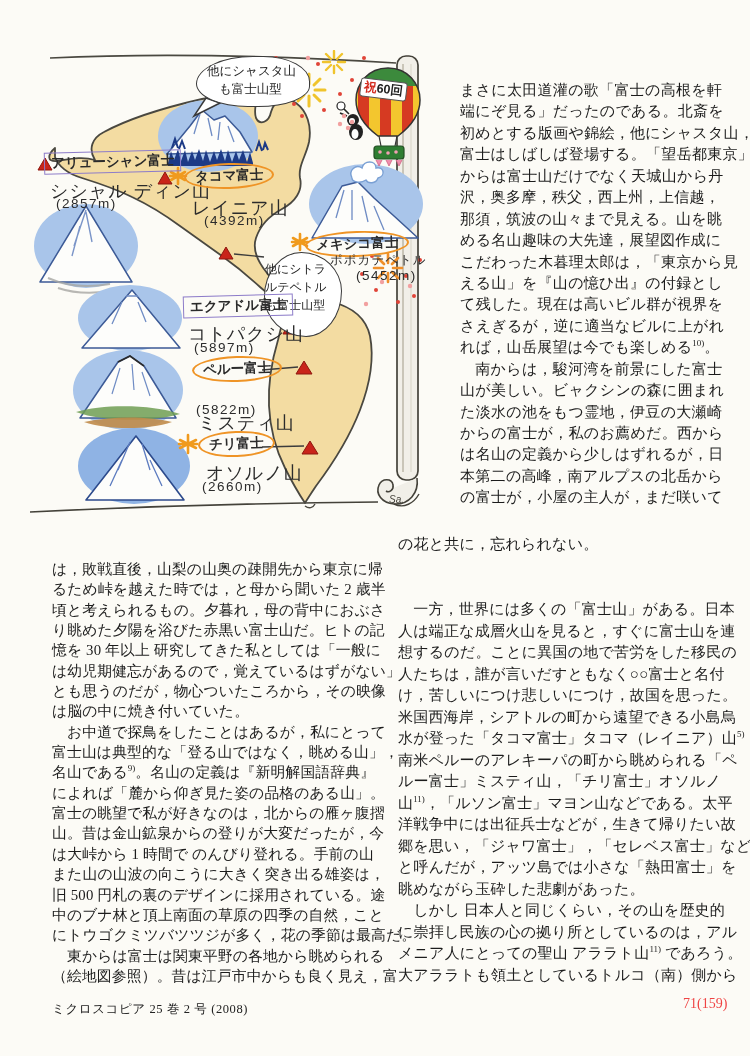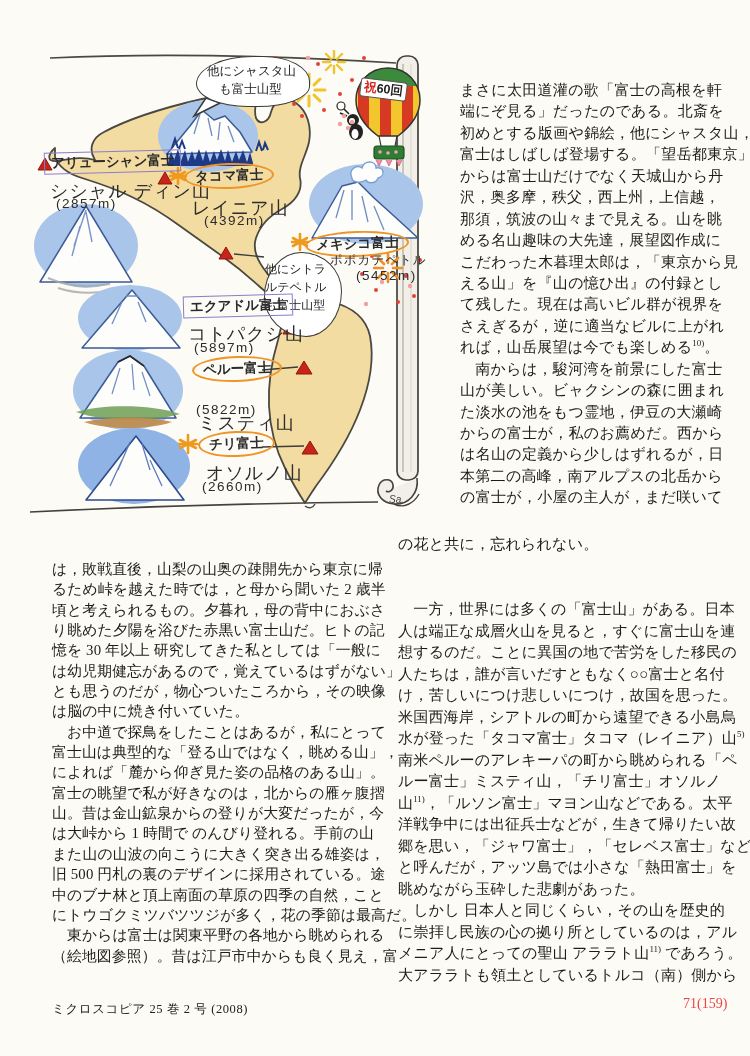--- a/index.html
+++ b/index.html
@@ -279,20 +279,21 @@
     <div class="tline">は，敗戦直後，山梨の山奥の疎開先から東京に帰</div>
     <div class="tline">るため峠を越えた時では，と母から聞いた 2 歳半</div>
     <div class="tline">頃と考えられるもの。夕暮れ，母の背中におぶさ</div>
     <div class="tline">り眺めた夕陽を浴びた赤黒い富士山だ。ヒトの記</div>
     <div class="tline">憶を 30 年以上 研究してきた私としては「一般に</div>
     <div class="tline">は幼児期健忘があるので，覚えているはずがない」</div>
     <div class="tline">とも思うのだが，物心ついたころから，その映像</div>
     <div class="tline">は脳の中に焼き付いていた。</div>
     <div class="tline">　お中道で探鳥をしたことはあるが，私にとって</div>
     <div class="tline">富士山は典型的な「登る山ではなく，眺める山」，</div>
+    <div class="tline">名山である<sup>9)</sup>。名山の定義は『新明解国語辞典』</div>
     <div class="tline">によれば「麓から仰ぎ見た姿の品格のある山」。</div>
     <div class="tline">富士の眺望で私が好きなのは，北からの雁ヶ腹摺</div>
     <div class="tline">山。昔は金山鉱泉からの登りが大変だったが，今</div>
     <div class="tline">は大峠から 1 時間で のんびり登れる。手前の山</div>
     <div class="tline">また山の山波の向こうに大きく突き出る雄姿は，</div>
     <div class="tline">旧 500 円札の裏のデザインに採用されている。途</div>
     <div class="tline">中のブナ林と頂上南面の草原の四季の自然，こと</div>
     <div class="tline">にトウゴクミツバツツジが多く，花の季節は最高だ。</div>
     <div class="tline">　東からは富士は関東平野の各地から眺められる</div>
     <div class="tline">（絵地図参照）。昔は江戸市中からも良く見え，富</div>

